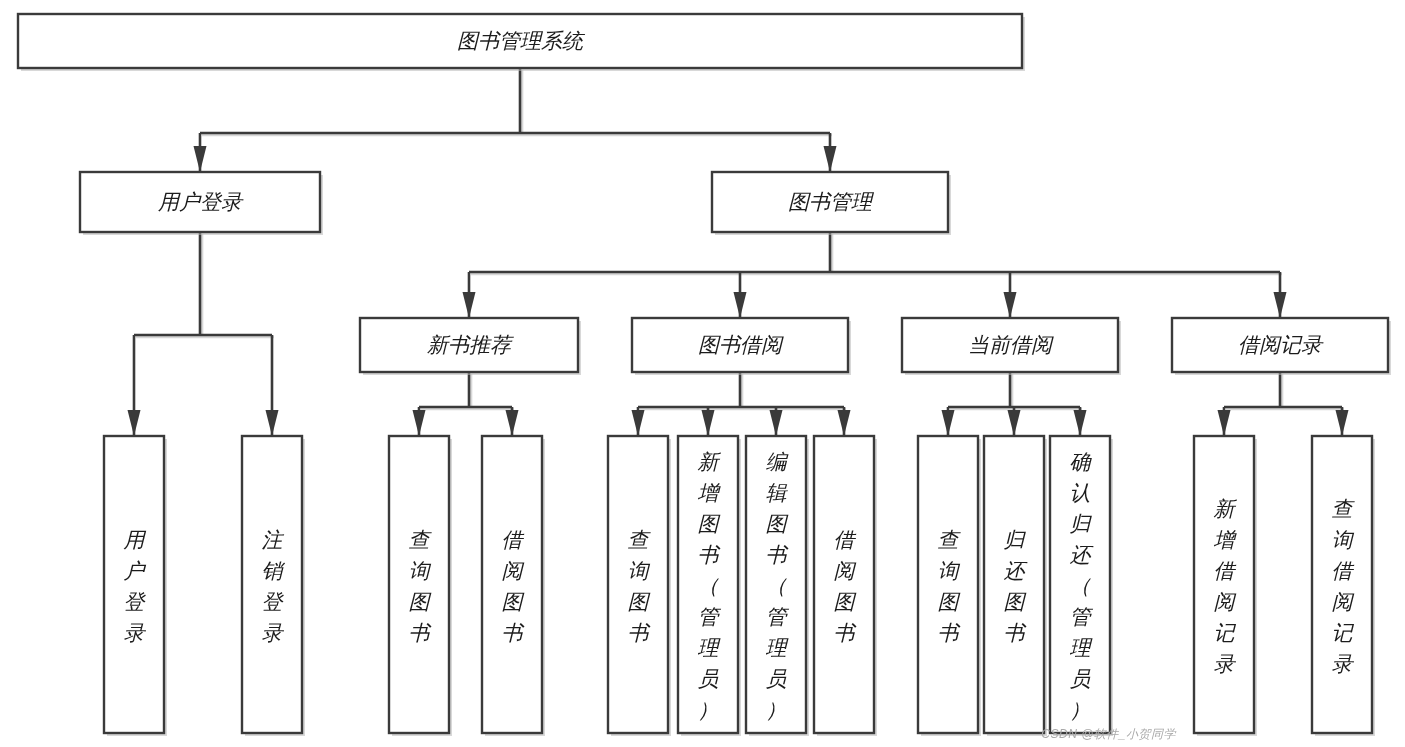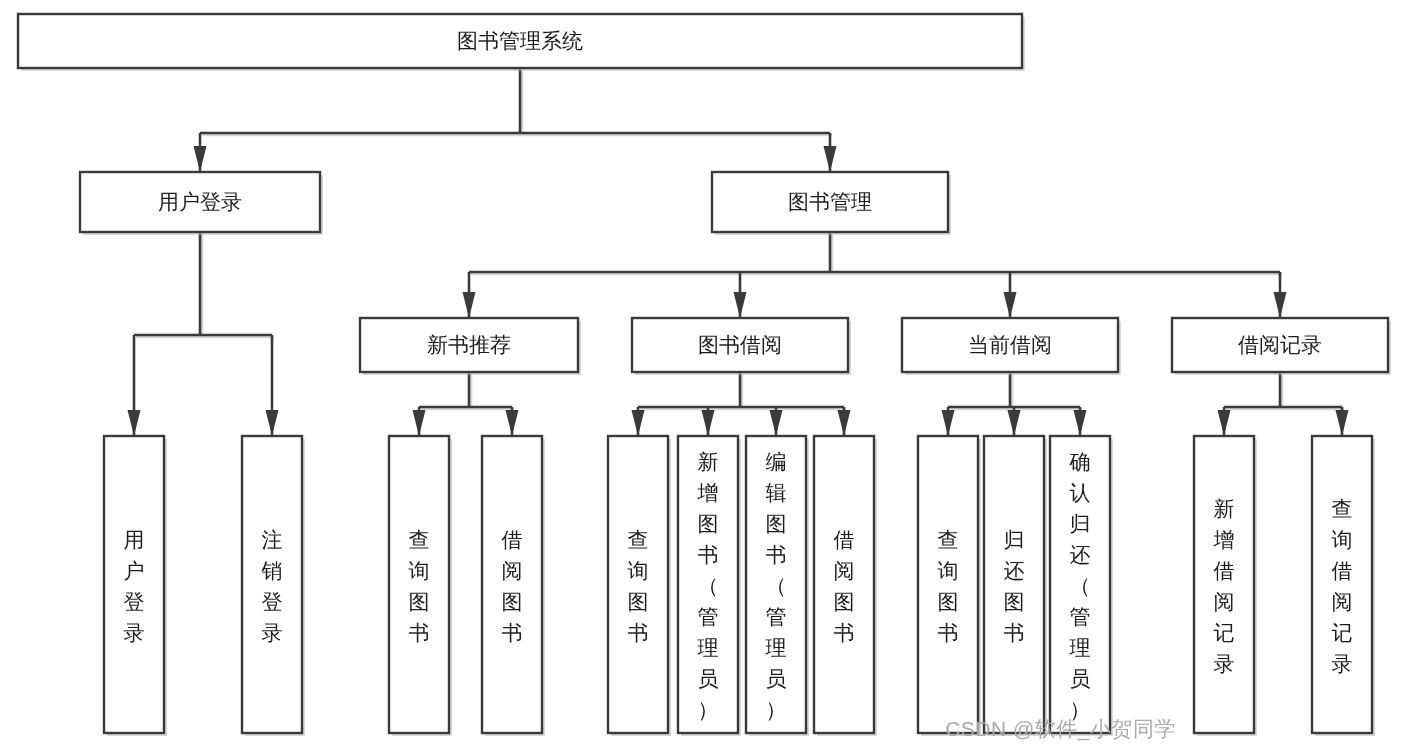--- a/index.html
+++ b/index.html
@@ -12,20 +12,21 @@
     width: 1405px;
     height: 747px;
     font-family: "Liberation Sans", "DejaVu Sans", sans-serif;
     overflow: hidden;
     position: relative;
   }
   #diagram-root {
     position: relative;
     width: 1184px;
     height: 747px;
+    font-style: italic;
   }
   svg#diagram-svg {
     position: absolute;
     left: 0;
     top: 0;
     width: 1405px;
     height: 747px;
     display: block;
   }
   .node-box {
@@ -63,21 +64,21 @@
     font-family: "Liberation Sans", "DejaVu Sans", sans-serif;
     font-size: 21px;
     fill: #1c1c1c;
     text-anchor: middle;
   }
   .watermark {
     position: absolute;
     right: 8px;
     bottom: 4px;
     font-family: "Liberation Sans", "DejaVu Sans", sans-serif;
-    font-size: 21px;
+    font-size: 12px;
     color: #a9a9a9;
     letter-spacing: 0.5px;
     white-space: nowrap;
     pointer-events: none;
   }
 </style>
 </head>
 <body>
 
 <div id="diagram-root">

